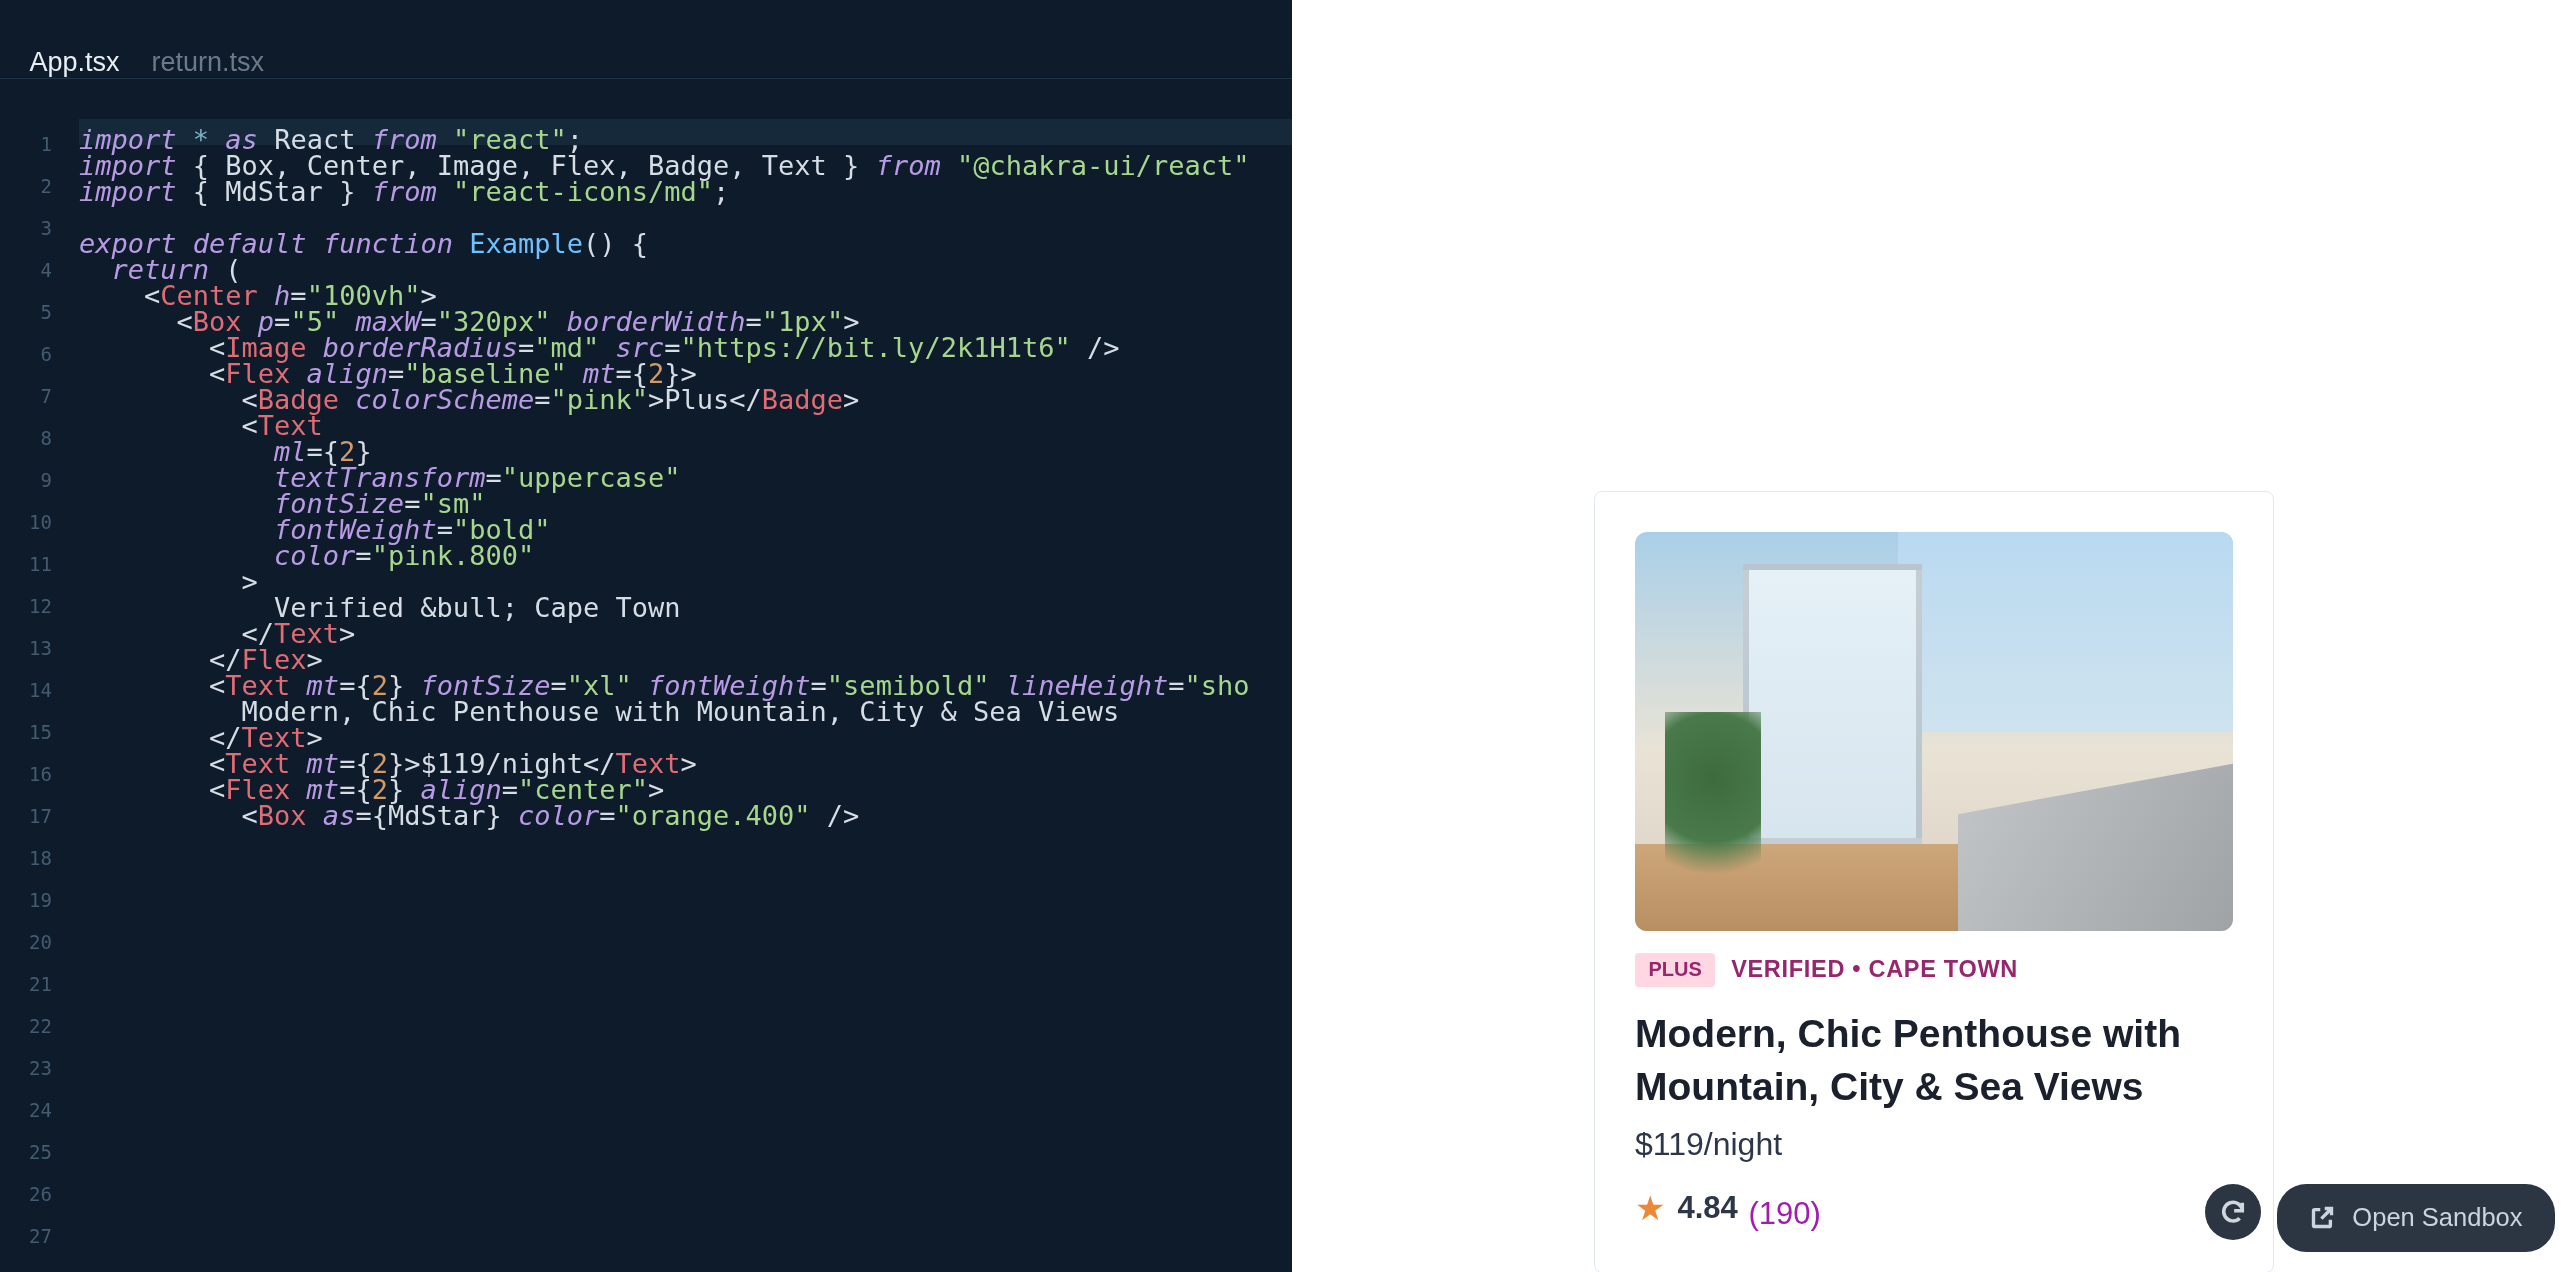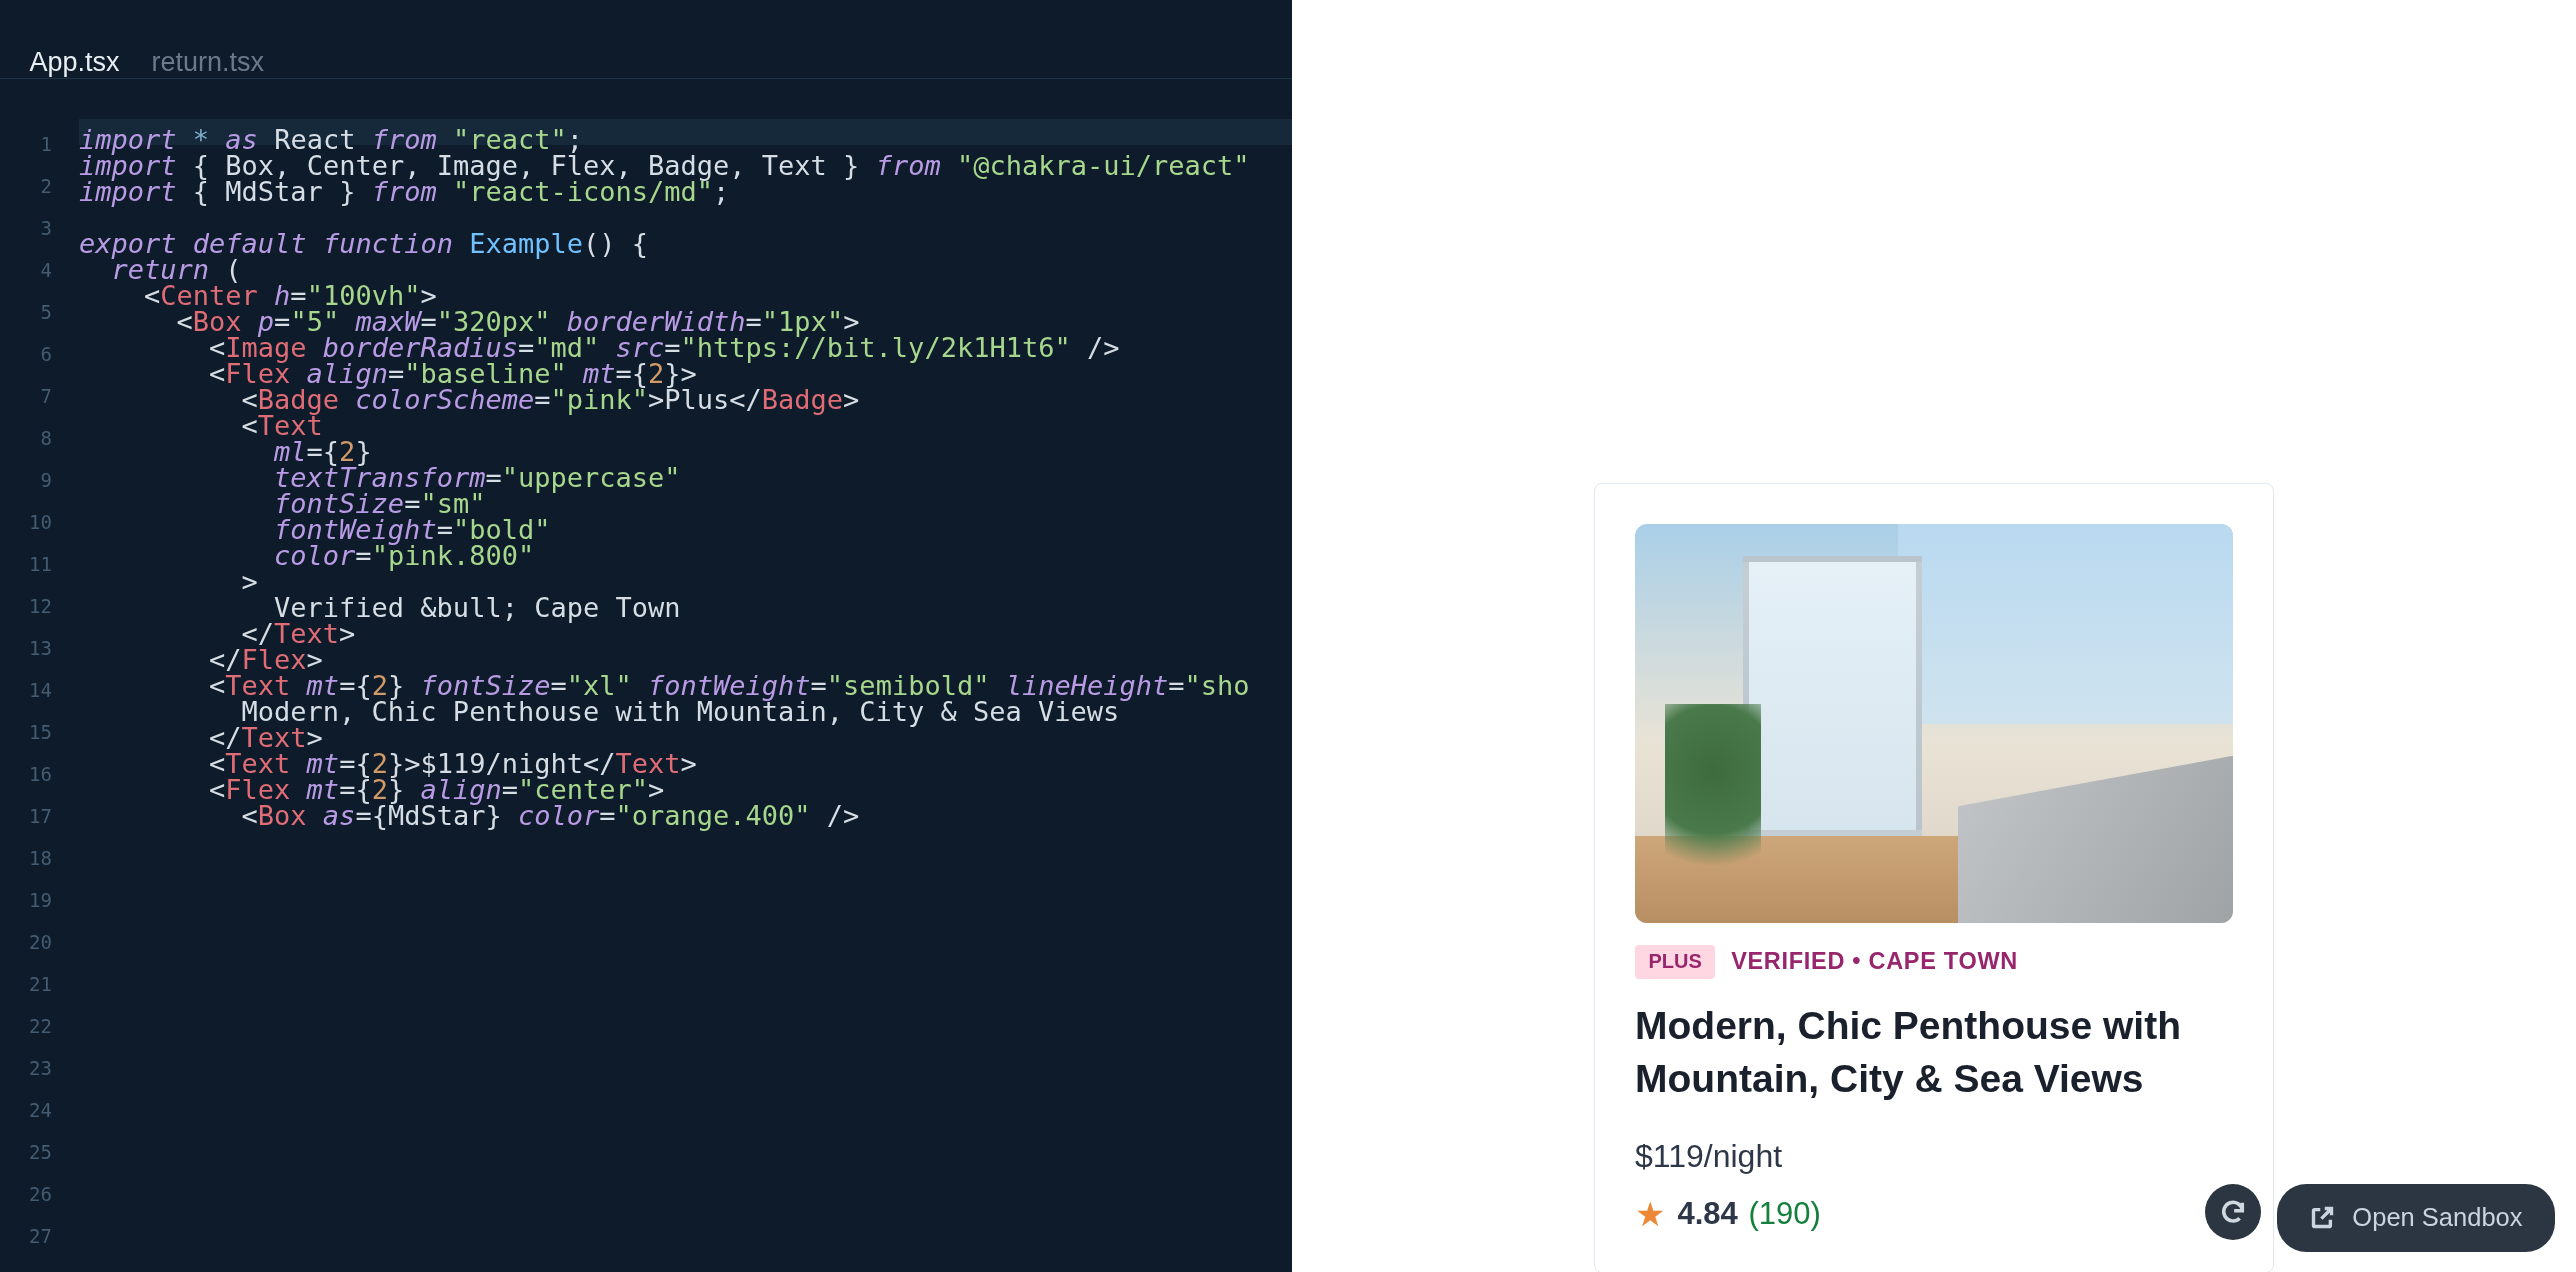--- a/index.html
+++ b/index.html
@@ -159,39 +159,39 @@
   letter-spacing: 0.7px;
 }
 .title {
   margin-top: 21.5px;
   font-size: 39px;
   font-weight: 700;
   color: #1a202c;
   line-height: 1.35;
 }
 .price {
-  margin-top: 32px;
+  margin-top: 12px;
   font-size: 32px;
   color: #2d3748;
 }
 .rating-row {
   display: flex;
   align-items: center;
   margin-top: 21.5px;
   font-size: 31px;
   color: #2d3748;
 }
 .star {
   color: #ed8936;
   font-size: 34px;
   margin-right: 12px;
   line-height: 1;
 }
 .rating-score { font-weight: 700; margin-right: 10.7px; }
-.rating-count { color: #15803d; }
+.rating-count { color: #a21caf; margin-top: 12px; }
 
 .toolbar {
   position: absolute;
   bottom: 21.5px;
   right: 21.5px;
   display: flex;
   gap: 16px;
 }
 .circle-btn {
   width: 56px;

